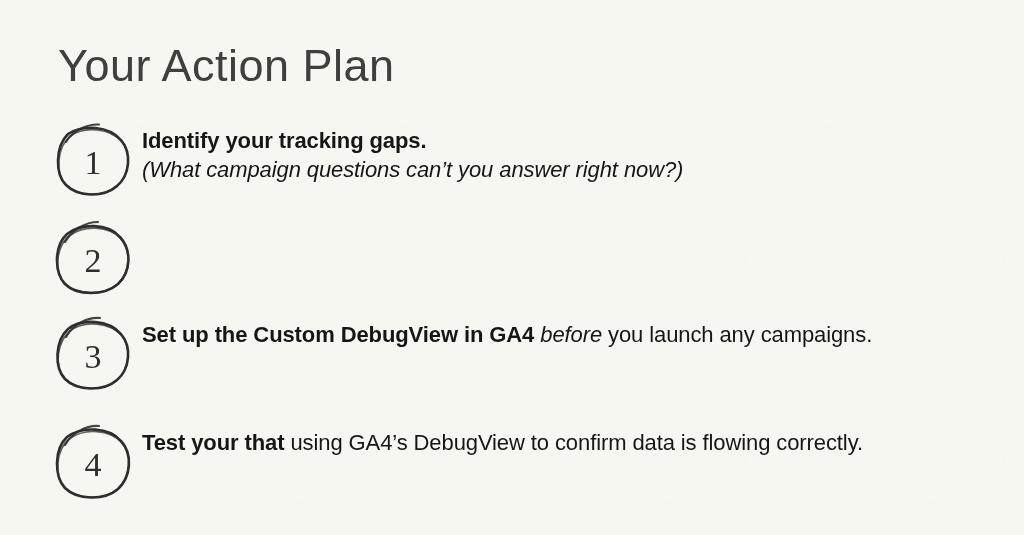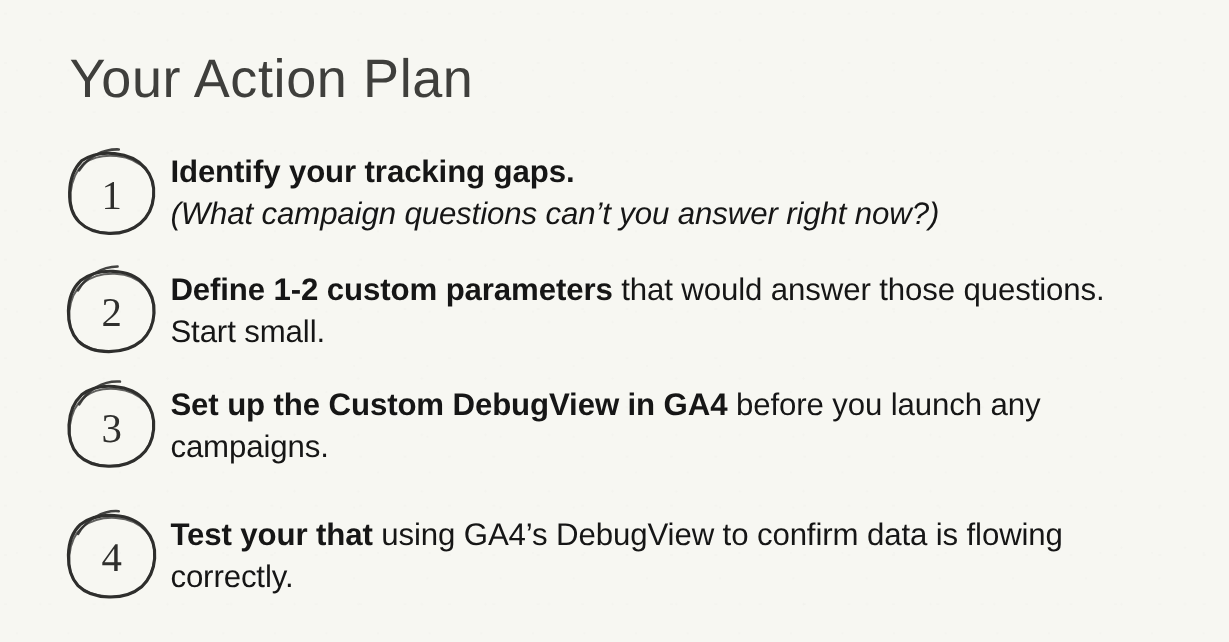--- a/index.html
+++ b/index.html
@@ -73,32 +73,32 @@
     top: 0;
     width: 82px;
     height: 80px;
     display: block;
   }
 
   .step-body {
     flex: 1 1 auto;
     padding-top: 8px;
     color: #161616;
-    font-size: 26px;
+    font-size: 22px;
     line-height: 1.33;
     letter-spacing: -0.1px;
   }
   .step-body .rt { margin: 0; }
   .step-body .sub {
     margin: 0;
     font-weight: 400;
     font-style: italic;
   }
   .b  { font-weight: 700; }
-  .it { font-weight: 400; }
+  .it { font-style: italic; font-weight: 400; }
   .rg { font-weight: 400; }
 
   
   #step-1 { margin-bottom: 16px; }
   #step-2 { margin-bottom: 14px; }
   #step-3 { margin-bottom: 26px; }
 </style>
 </head>
 <body>
 
@@ -133,25 +133,20 @@
       <div class="badge">
         <svg viewBox="0 0 82 80" xmlns="http://www.w3.org/2000/svg">
           <g fill="none" stroke="#2f2f2d" stroke-linecap="round" stroke-linejoin="round">
             <path d="M15 16 C29 5 56 5 68 19 C80 32 79 54 66 66 C52 78 25 78 13 66 C2 54 2 28 15 16 Z" stroke-width="2.6"></path>
             <path d="M17 18 C31 7 57 7 69 21 C80 34 78 55 65 67 C51 78 24 77 12 65 C2 53 4 29 17 18" stroke-width="1.7" opacity="0.75"></path>
             <path d="M13 24 C20 12 33 4 46 4" stroke-width="2.1" opacity="0.9"></path>
           </g>
           <text x="41" y="54" text-anchor="middle" font-family="Liberation Serif, serif" font-size="34" font-weight="400" fill="#2f2f2d">2</text>
         </svg>
       </div>
-      <div class="step-body">
-        <p class="rt">
-          <span class="b">Define 1-2 custom parameters</span><span class="rg"> that would answer those questions. Start small.</span>
-        </p>
-      </div>
     </div>
 
     <div class="step" id="step-3">
       <div class="badge">
         <svg viewBox="0 0 82 80" xmlns="http://www.w3.org/2000/svg">
           <g fill="none" stroke="#2f2f2d" stroke-linecap="round" stroke-linejoin="round">
             <path d="M16 15 C30 4 57 6 69 20 C80 33 78 55 65 66 C51 78 25 77 13 65 C2 53 3 27 16 15 Z" stroke-width="2.6"></path>
             <path d="M18 17 C32 6 58 8 70 22 C80 35 77 56 64 67 C50 78 24 76 12 64 C2 52 5 28 18 17" stroke-width="1.7" opacity="0.75"></path>
             <path d="M14 23 C21 11 34 3 48 4" stroke-width="2.1" opacity="0.9"></path>
           </g>

